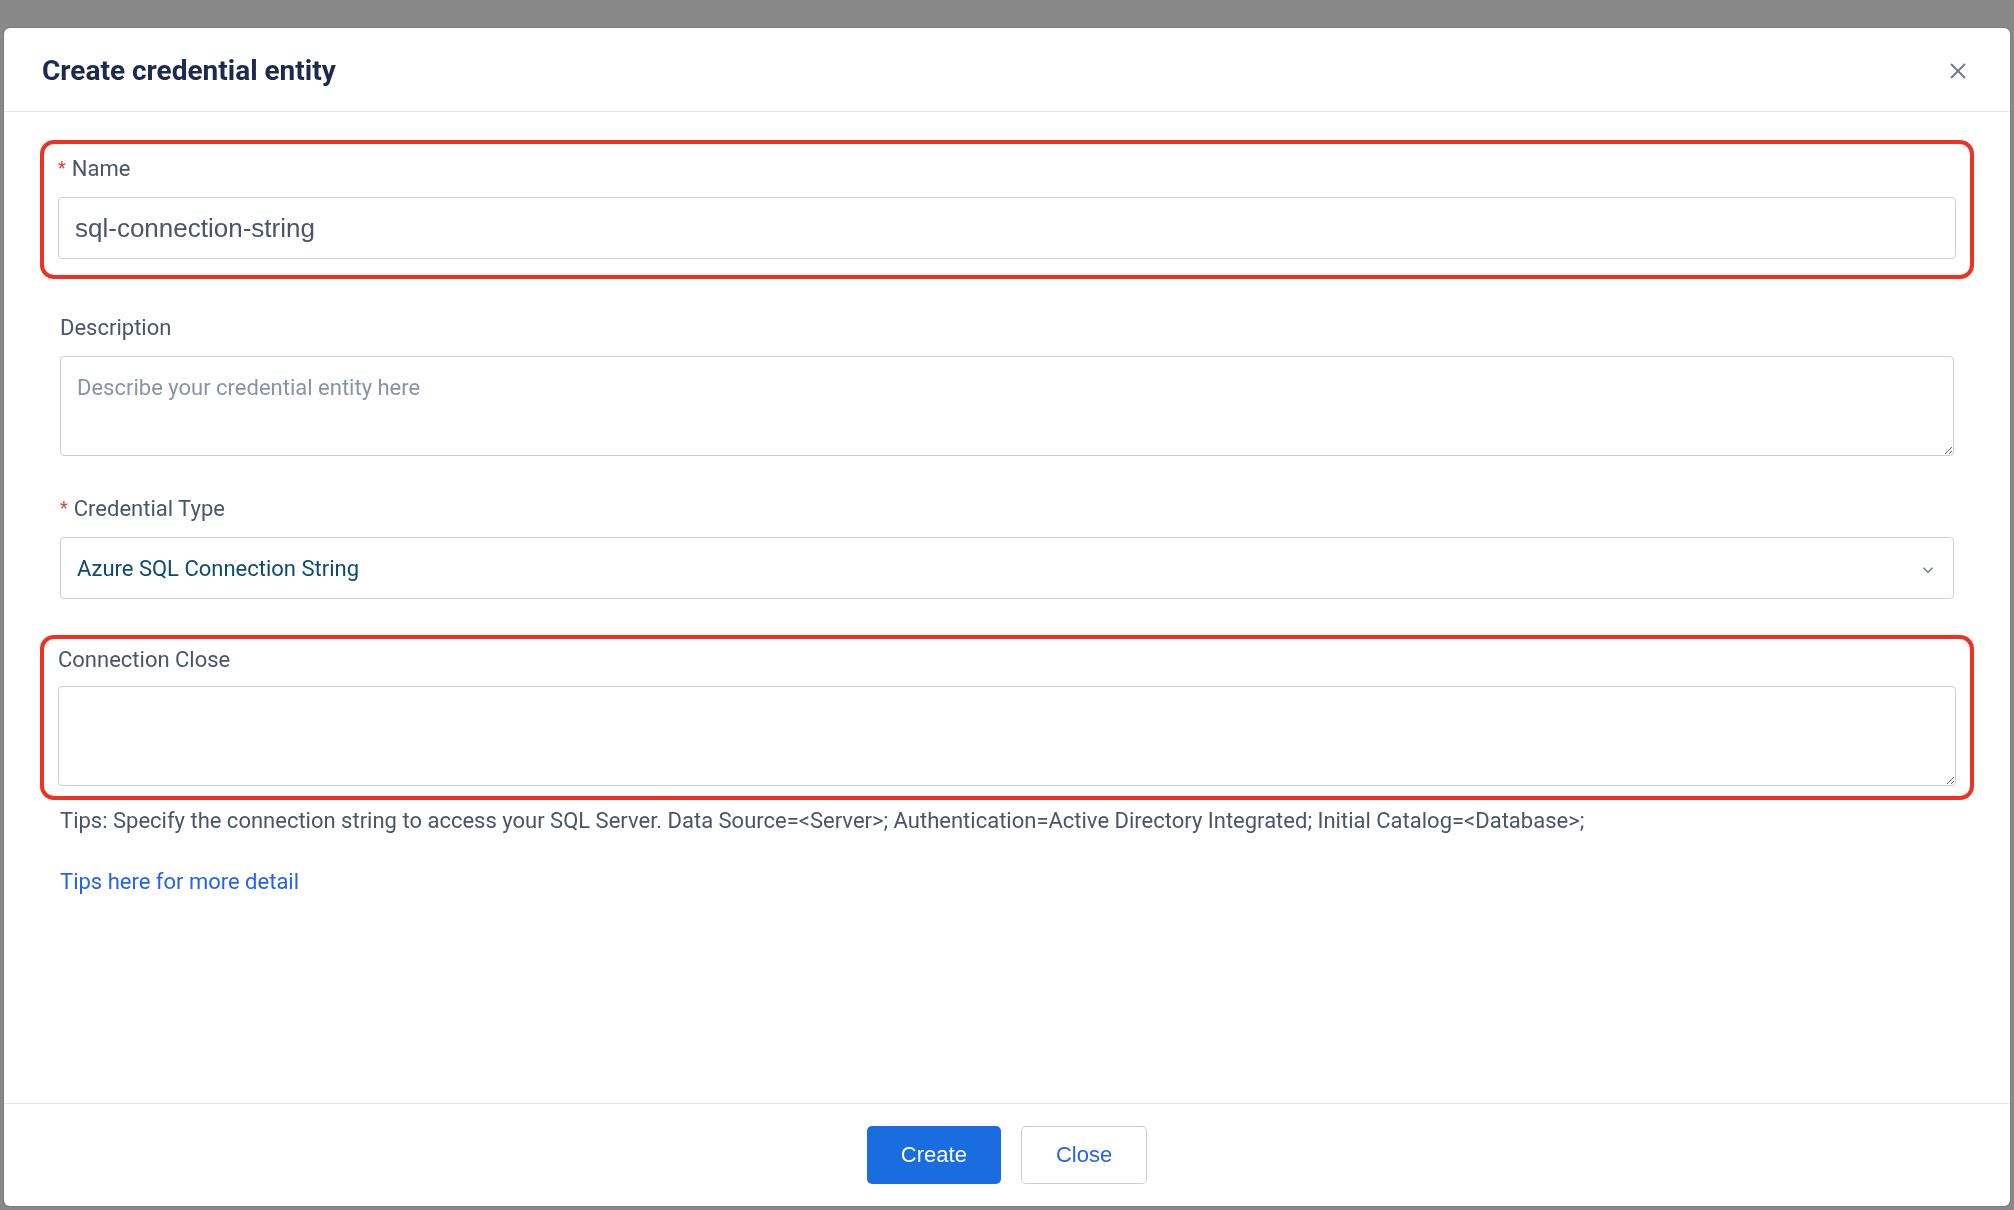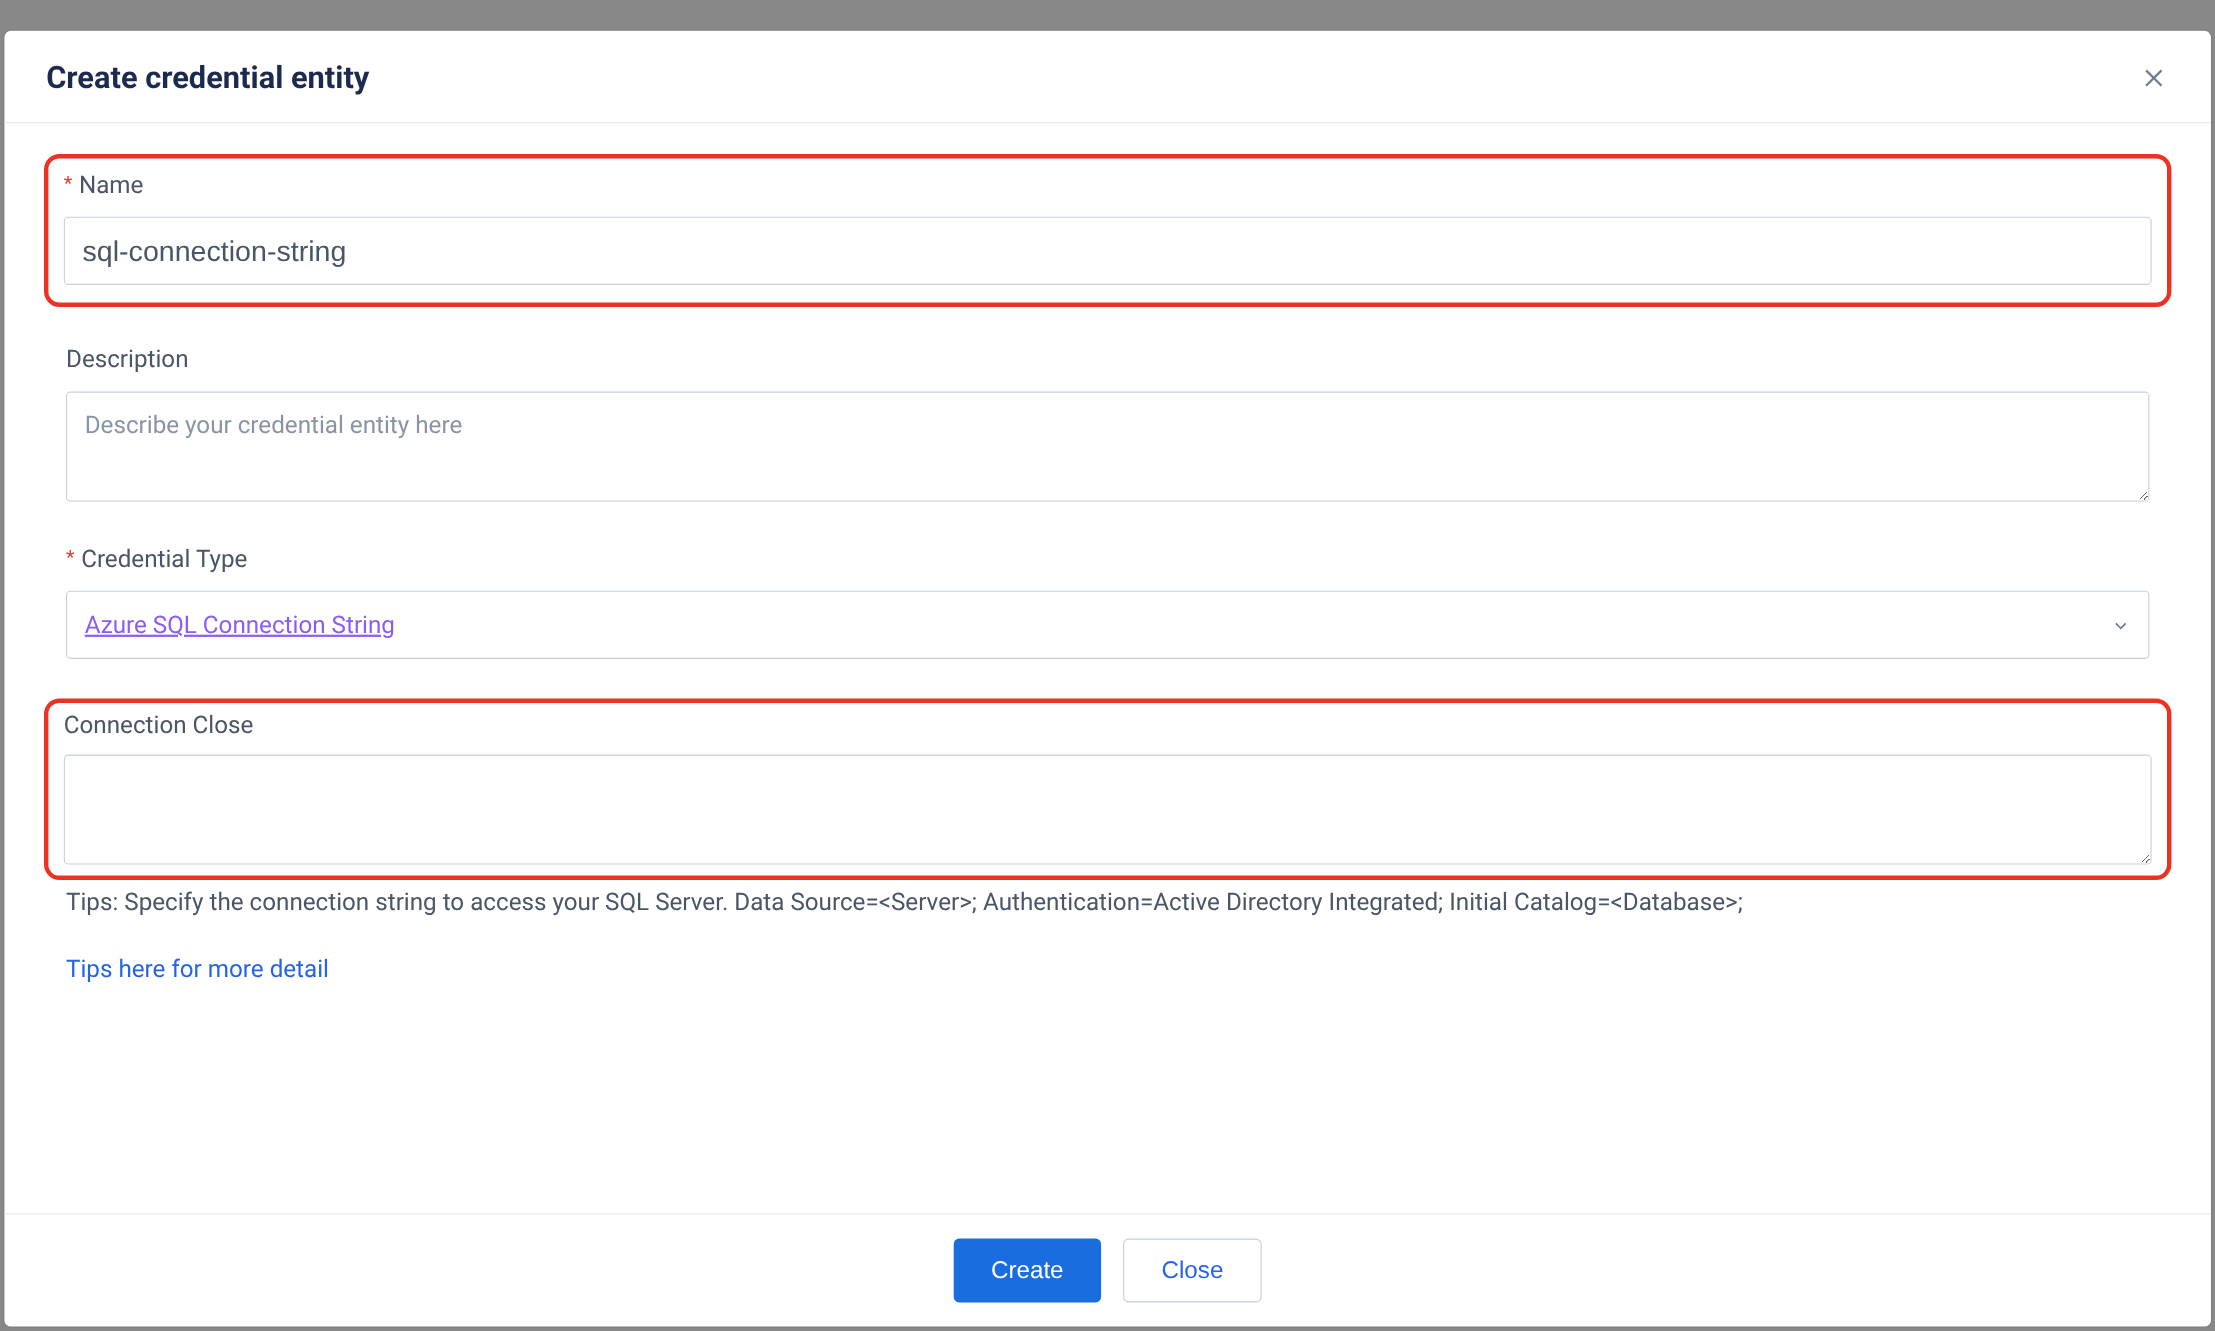--- a/index.html
+++ b/index.html
@@ -95,27 +95,26 @@
     .textarea-input.conn { height: 100px; }
     .textarea-input::placeholder { color: #8894a6; }
     .select-wrap { position: relative; }
     .select-input {
       width: 100%;
       height: 62px;
       border: 1px solid #c7cfd9;
       border-radius: 4px;
       padding: 0 16px;
       font-size: 22px;
-      color: #8b5cf6;
+      color: #0c4a6e;
       background: #fff;
       display: flex;
       align-items: center;
       justify-content: space-between;
       cursor: pointer;
-      text-decoration: underline;
     }
     .chevron {
       width: 18px; height: 18px;
       color: #6e7b8f;
     }
     .tips-line {
       font-size: 22px;
       color: #4a5568;
       margin-top: 8px;
     }

